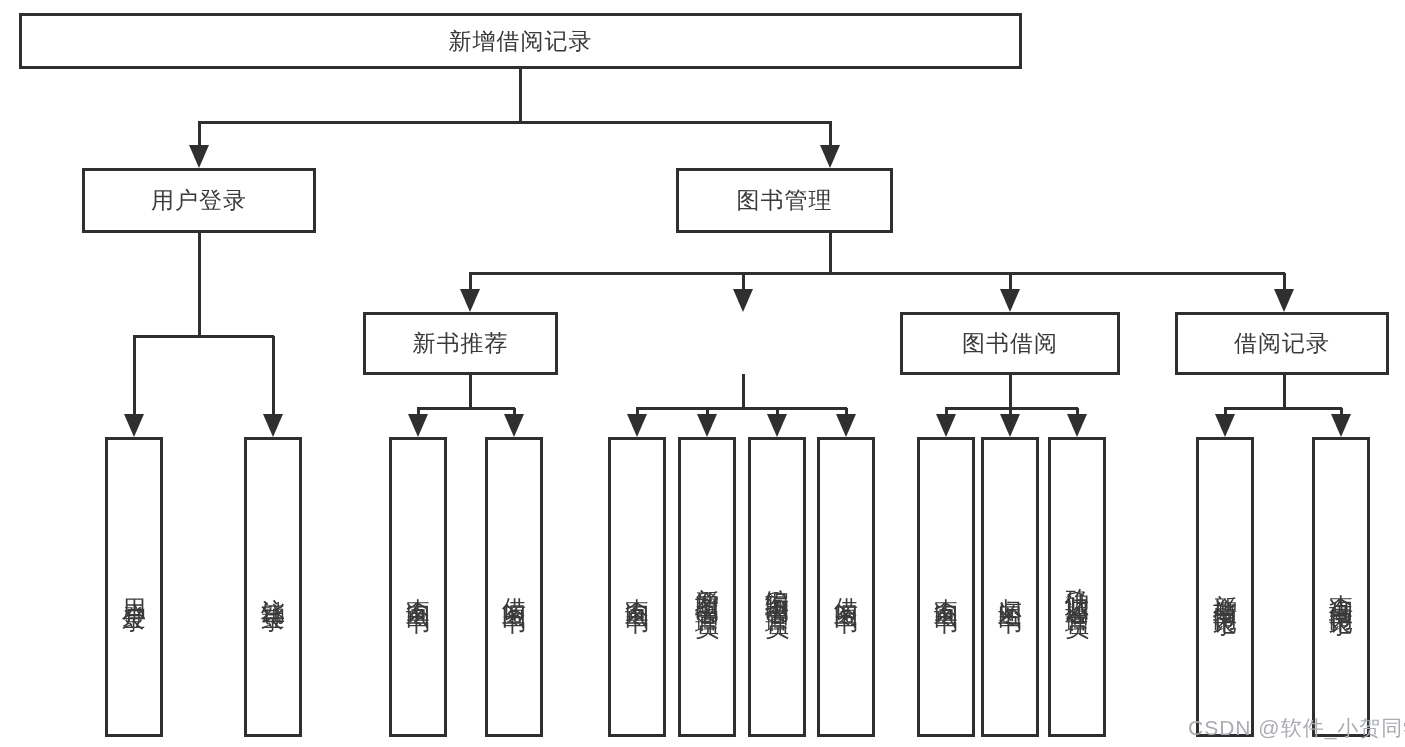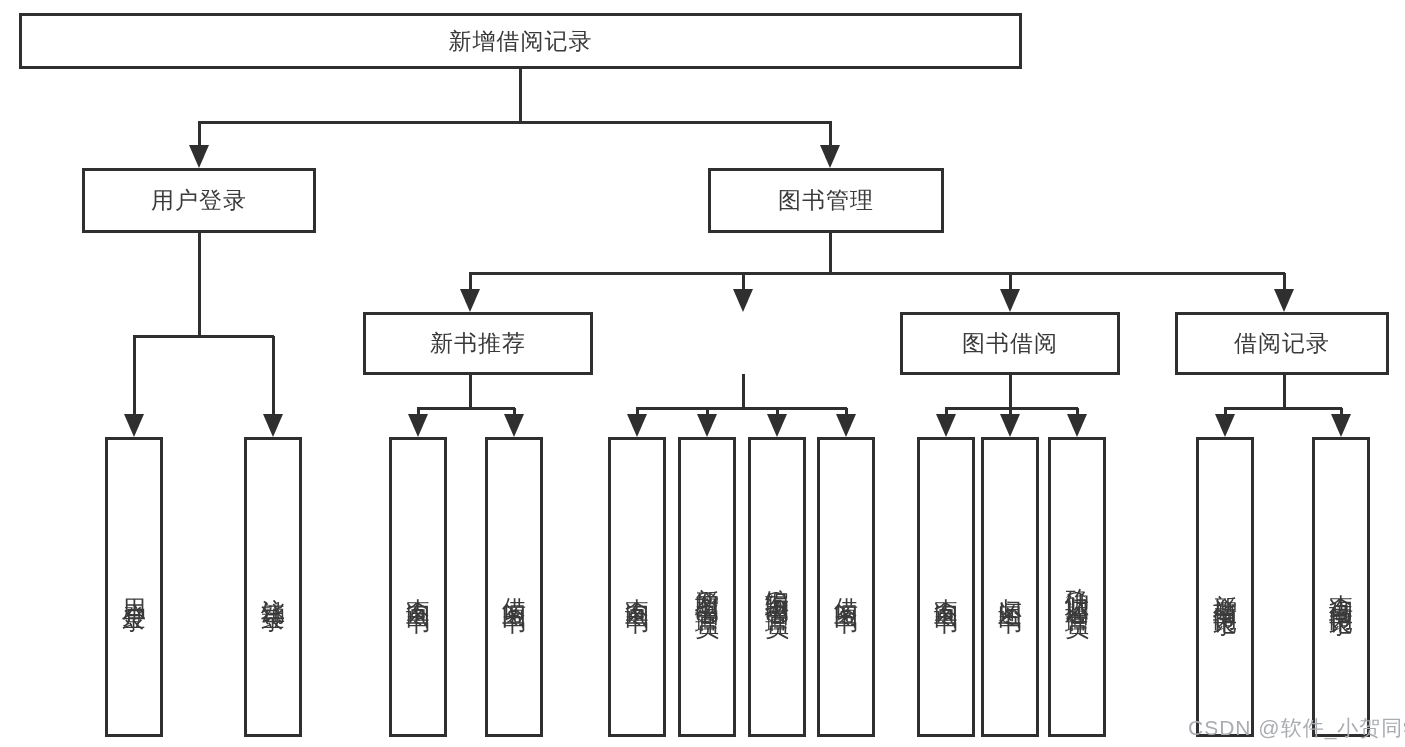--- a/index.html
+++ b/index.html
@@ -116,25 +116,25 @@
       <div class="arrowhead" style="left: 1331px; top: 414px;"></div>
     </div>
 
   <div class="node h" style="left:19px;top:13px;width:1003px;height:56px">
     <span>新增借阅记录</span>
   </div>
 
   <div class="node h" style="left:82px;top:168px;width:234px;height:65px">
     <span>用户登录</span>
   </div>
-  <div class="node h" style="left:708px;top:168px;width:236px;height:65px">
+  <div class="node h" style="left:676px;top:168px;width:217px;height:65px">
     <span>图书管理</span>
   </div>
 
-  <div class="node h" style="left:363px;top:312px;width:230px;height:63px">
+  <div class="node h" style="left:363px;top:312px;width:195px;height:63px">
     <span>新书推荐</span>
   </div>
   <div class="node h" style="left:900px;top:312px;width:220px;height:63px">
     <span>图书借阅</span>
   </div>
   <div class="node h" style="left:1175px;top:312px;width:214px;height:63px">
     <span>借阅记录</span>
   </div>
 
   <div class="node v" style="left:105px;top:437px;width:58px;height:300px">

